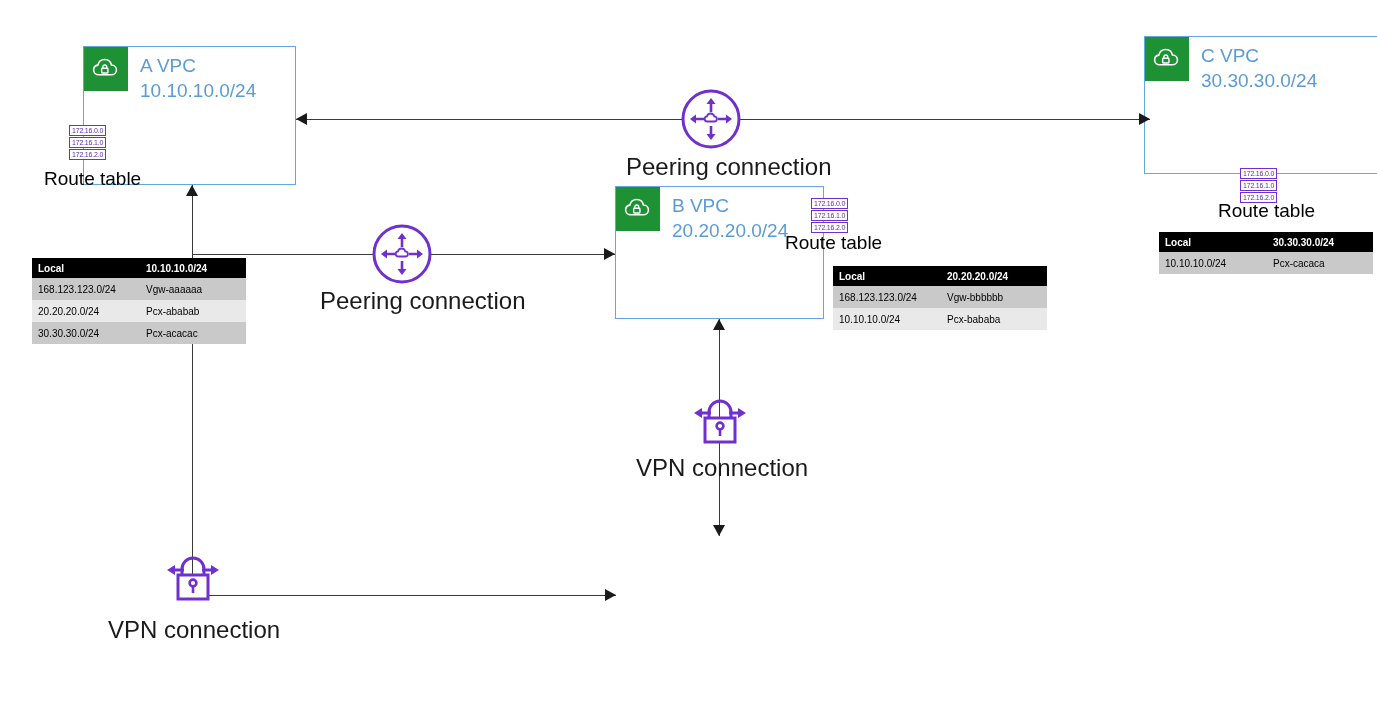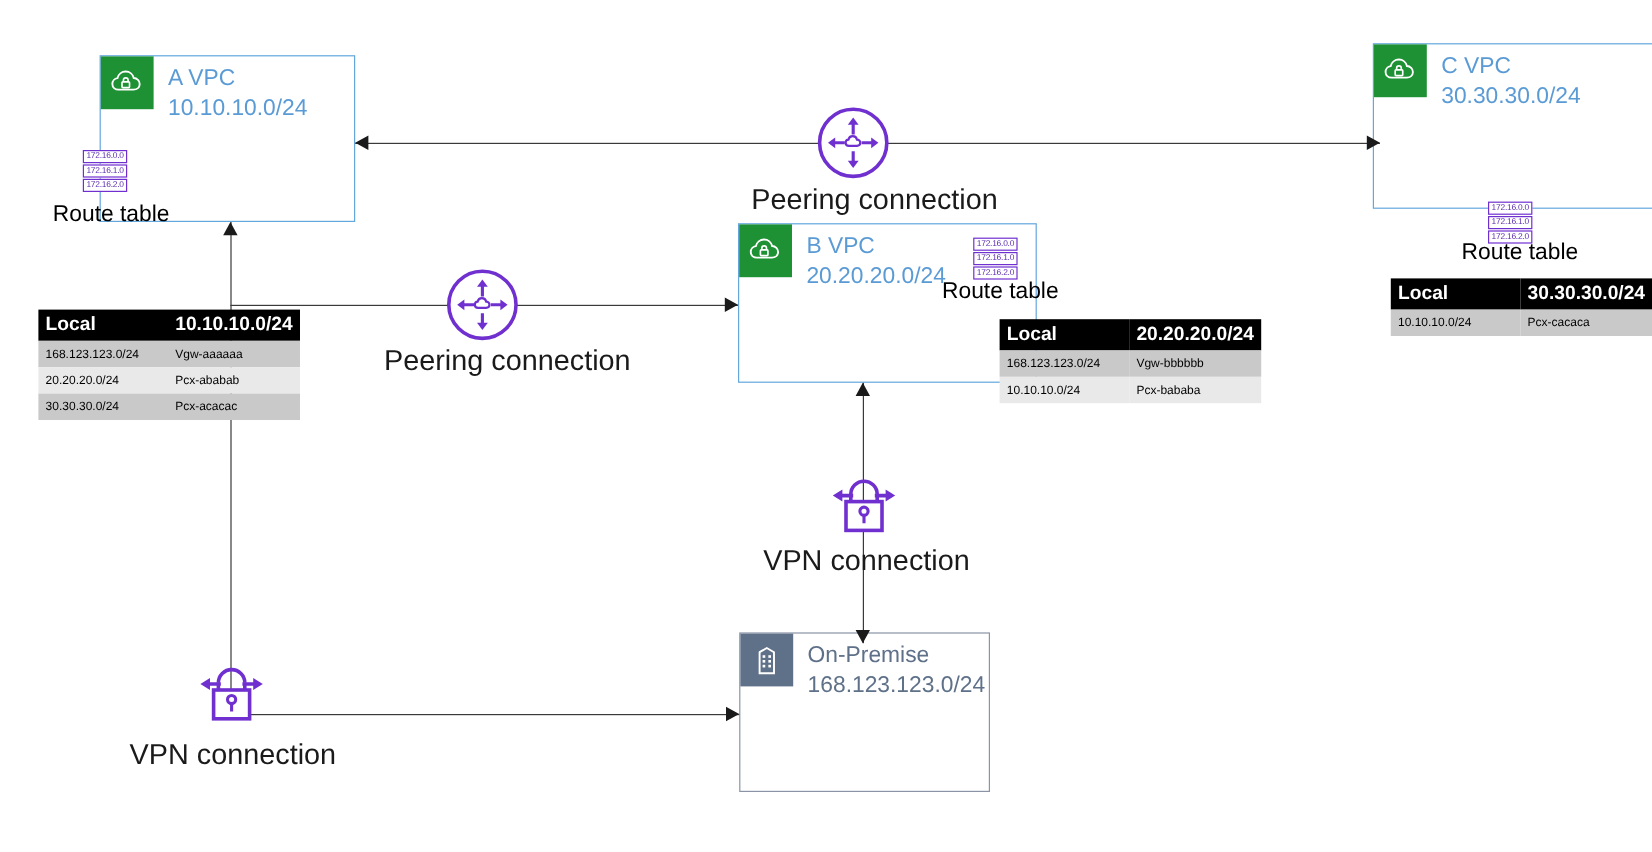--- a/index.html
+++ b/index.html
@@ -102,21 +102,21 @@
     box-sizing: border-box;
     padding: 4px 6px;
     text-align: left;
     font-weight: normal;
     white-space: nowrap;
   }
   .route-table thead th {
     background: #000000;
     color: #ffffff;
     font-weight: bold;
-    font-size: 16px;
+    font-size: 10px;
     height: 20px;
   }
   .route-table tbody tr.odd td { background: #c9c9c9; }
   .route-table tbody tr.even td { background: #e9e9e9; }
   .route-table tbody td { color: #000000; height: 22px; }
   .rt-col-a { width: 108px; }
   .rt-col-b { width: 106px; }
   .squiggle {
     display: inline-block;
     text-decoration-color: #e03020;
@@ -235,21 +235,21 @@
         <td>20.20.20.0/24</td>
         <td><span class="squiggle">Pcx-ababab</span></td>
       </tr>
       <tr class="odd">
         <td>30.30.30.0/24</td>
         <td><span class="squiggle">Pcx-acacac</span></td>
       </tr>
     </tbody>
   </table>
 
-  <div class="node vpc" style="left:587px; top:186px; width:249px; height:133px;text-align:right;">
+  <div class="node vpc" style="left:587px; top:186px; width:209px; height:133px;text-align:right;">
     <div class="node-icon green">
       <svg width="30" height="24" viewBox="0 0 32 26" aria-hidden="true">
         <path d="M8.2 19.2C4.9 19.2 2.6 16.9 2.6 14c0-2.7 2-4.9 4.6-5.2C8 5.3 11 2.8 14.6 2.8c3.6 0 6.6 2.5 7.3 5.9 3 .1 5.4 2.5 5.4 5.4 0 3-2.5 5.1-5.6 5.1z" fill="none" stroke="#ffffff" stroke-width="1.7"></path>
         <path d="M12.6 12.3v-1.6a2.1 2.1 0 0 1 4.2 0v1.6" fill="none" stroke="#ffffff" stroke-width="1.5"></path>
         <rect x="11.3" y="12.2" width="6.8" height="5.2" rx="0.8" fill="none" stroke="#ffffff" stroke-width="1.5"></rect>
       </svg>
     </div>
     <div class="node-title">B VPC</div>
     <div class="node-cidr">20.20.20.0/24</div>
   </div>
@@ -307,35 +307,20 @@
       </tr>
     </thead>
     <tbody>
       <tr class="odd">
         <td>10.10.10.0/24</td>
         <td><span class="squiggle">Pcx-cacaca</span></td>
       </tr>
     </tbody>
   </table>
 
-  <div class="node onprem" style="left:588px; top:527px; width:209px; height:133px;">
-    <div class="node-icon slate">
-      <svg width="26" height="28" viewBox="0 0 26 28" aria-hidden="true">
-        <path d="M7 7.5 13 4l6 3.5V25H7z" fill="none" stroke="#ffffff" stroke-width="1.6"></path>
-        <rect x="9.5" y="10" width="2.2" height="2.2" fill="#ffffff"></rect>
-        <rect x="14.3" y="10" width="2.2" height="2.2" fill="#ffffff"></rect>
-        <rect x="9.5" y="14" width="2.2" height="2.2" fill="#ffffff"></rect>
-        <rect x="14.3" y="14" width="2.2" height="2.2" fill="#ffffff"></rect>
-        <rect x="9.5" y="18" width="2.2" height="2.2" fill="#ffffff"></rect>
-        <rect x="14.3" y="18" width="2.2" height="2.2" fill="#ffffff"></rect>
-      </svg>
-    </div>
-    <div class="node-title slate-text">On-Premise</div>
-    <div class="node-cidr slate-text">168.123.123.0/24</div>
-  </div>
 
   <div class="conn-icon" style="left:652px; top:88px;">
     <svg width="62" height="62" viewBox="0 0 62 62" aria-hidden="true">
       <circle cx="31" cy="31" r="28" fill="#ffffff" stroke="#7030d0" stroke-width="3"></circle>
       <path d="M31 12 v12 M31 38 v12 M12 31 h12 M38 31 h12" stroke="#7030d0" stroke-width="2.6" fill="none"></path>
       <path d="M31 10 l-4.5 6 h9z" fill="#7030d0"></path>
       <path d="M31 52 l-4.5 -6 h9z" fill="#7030d0"></path>
       <path d="M10 31 l6 -4.5 v9z" fill="#7030d0"></path>
       <path d="M52 31 l-6 -4.5 v9z" fill="#7030d0"></path>
       <path d="M24.5 33.5c-1.6 0-2.8-1.1-2.8-2.6 0-1.3 1-2.4 2.3-2.5.4-1.7 1.9-2.9 3.6-2.9 1.8 0 3.2 1.2 3.6 2.9 1.5 0 2.7 1.2 2.7 2.6 0 1.5-1.2 2.5-2.8 2.5z" fill="#ffffff" stroke="#7030d0" stroke-width="1.8" transform="translate(3,0)"></path>

